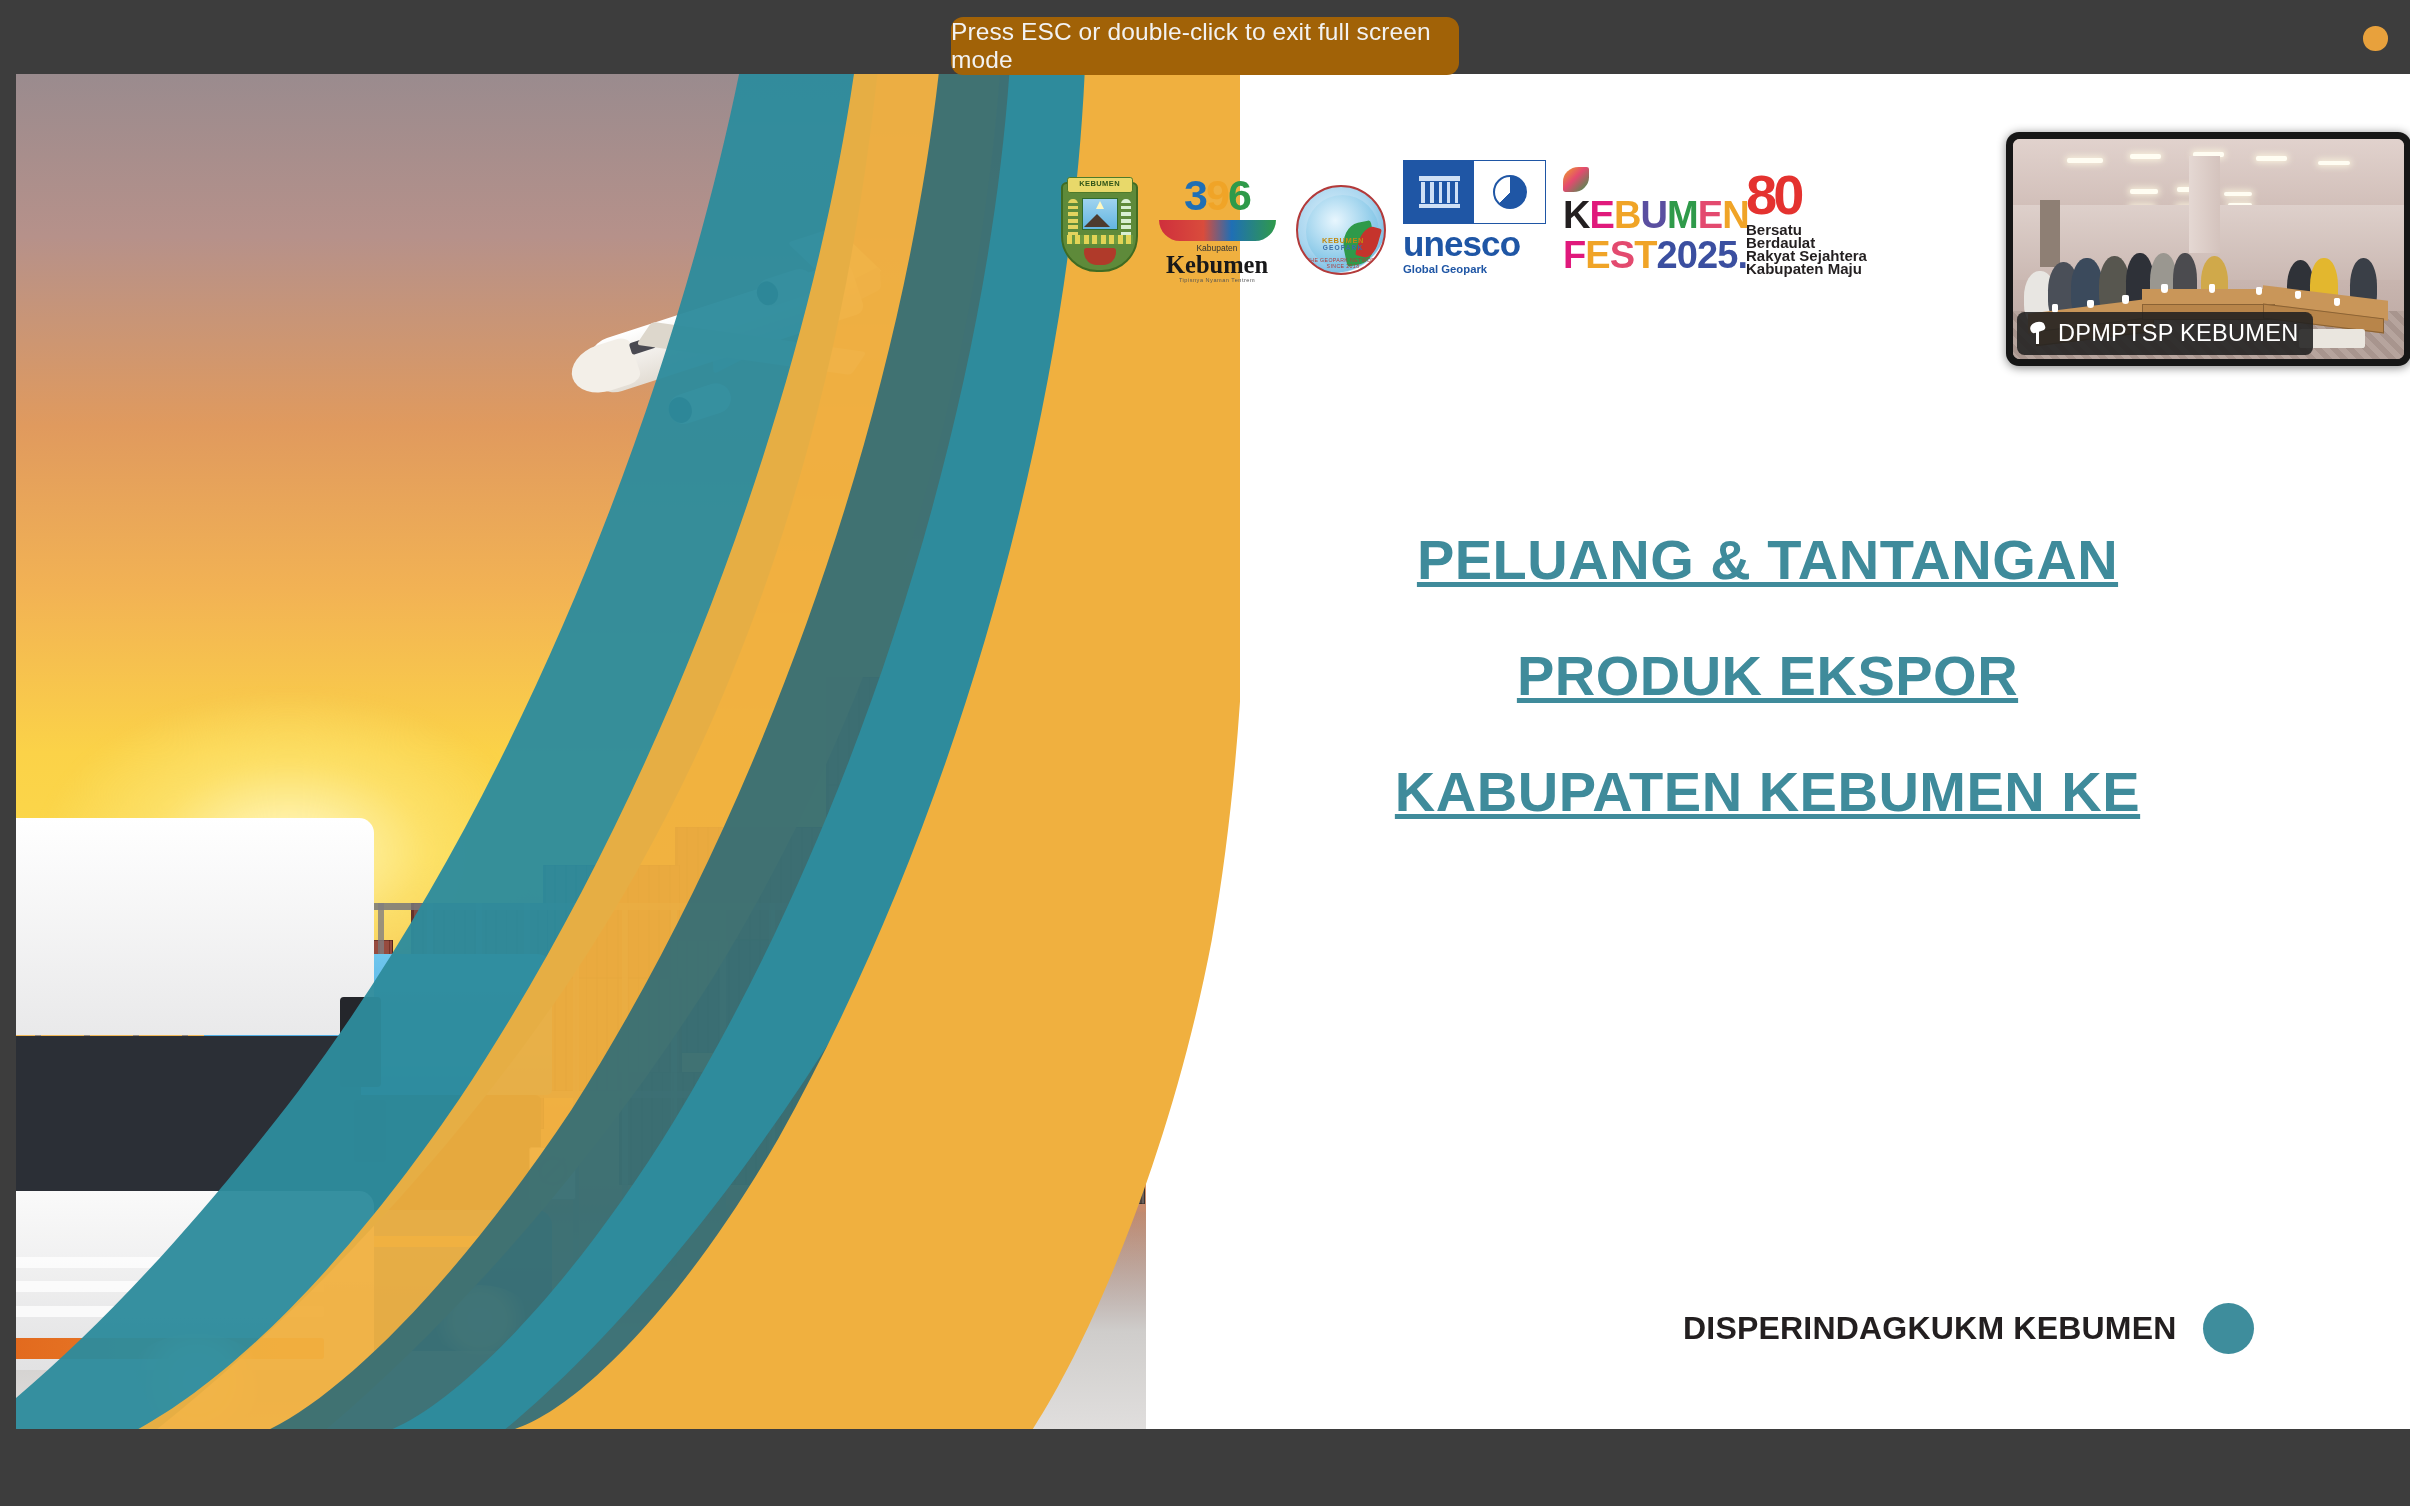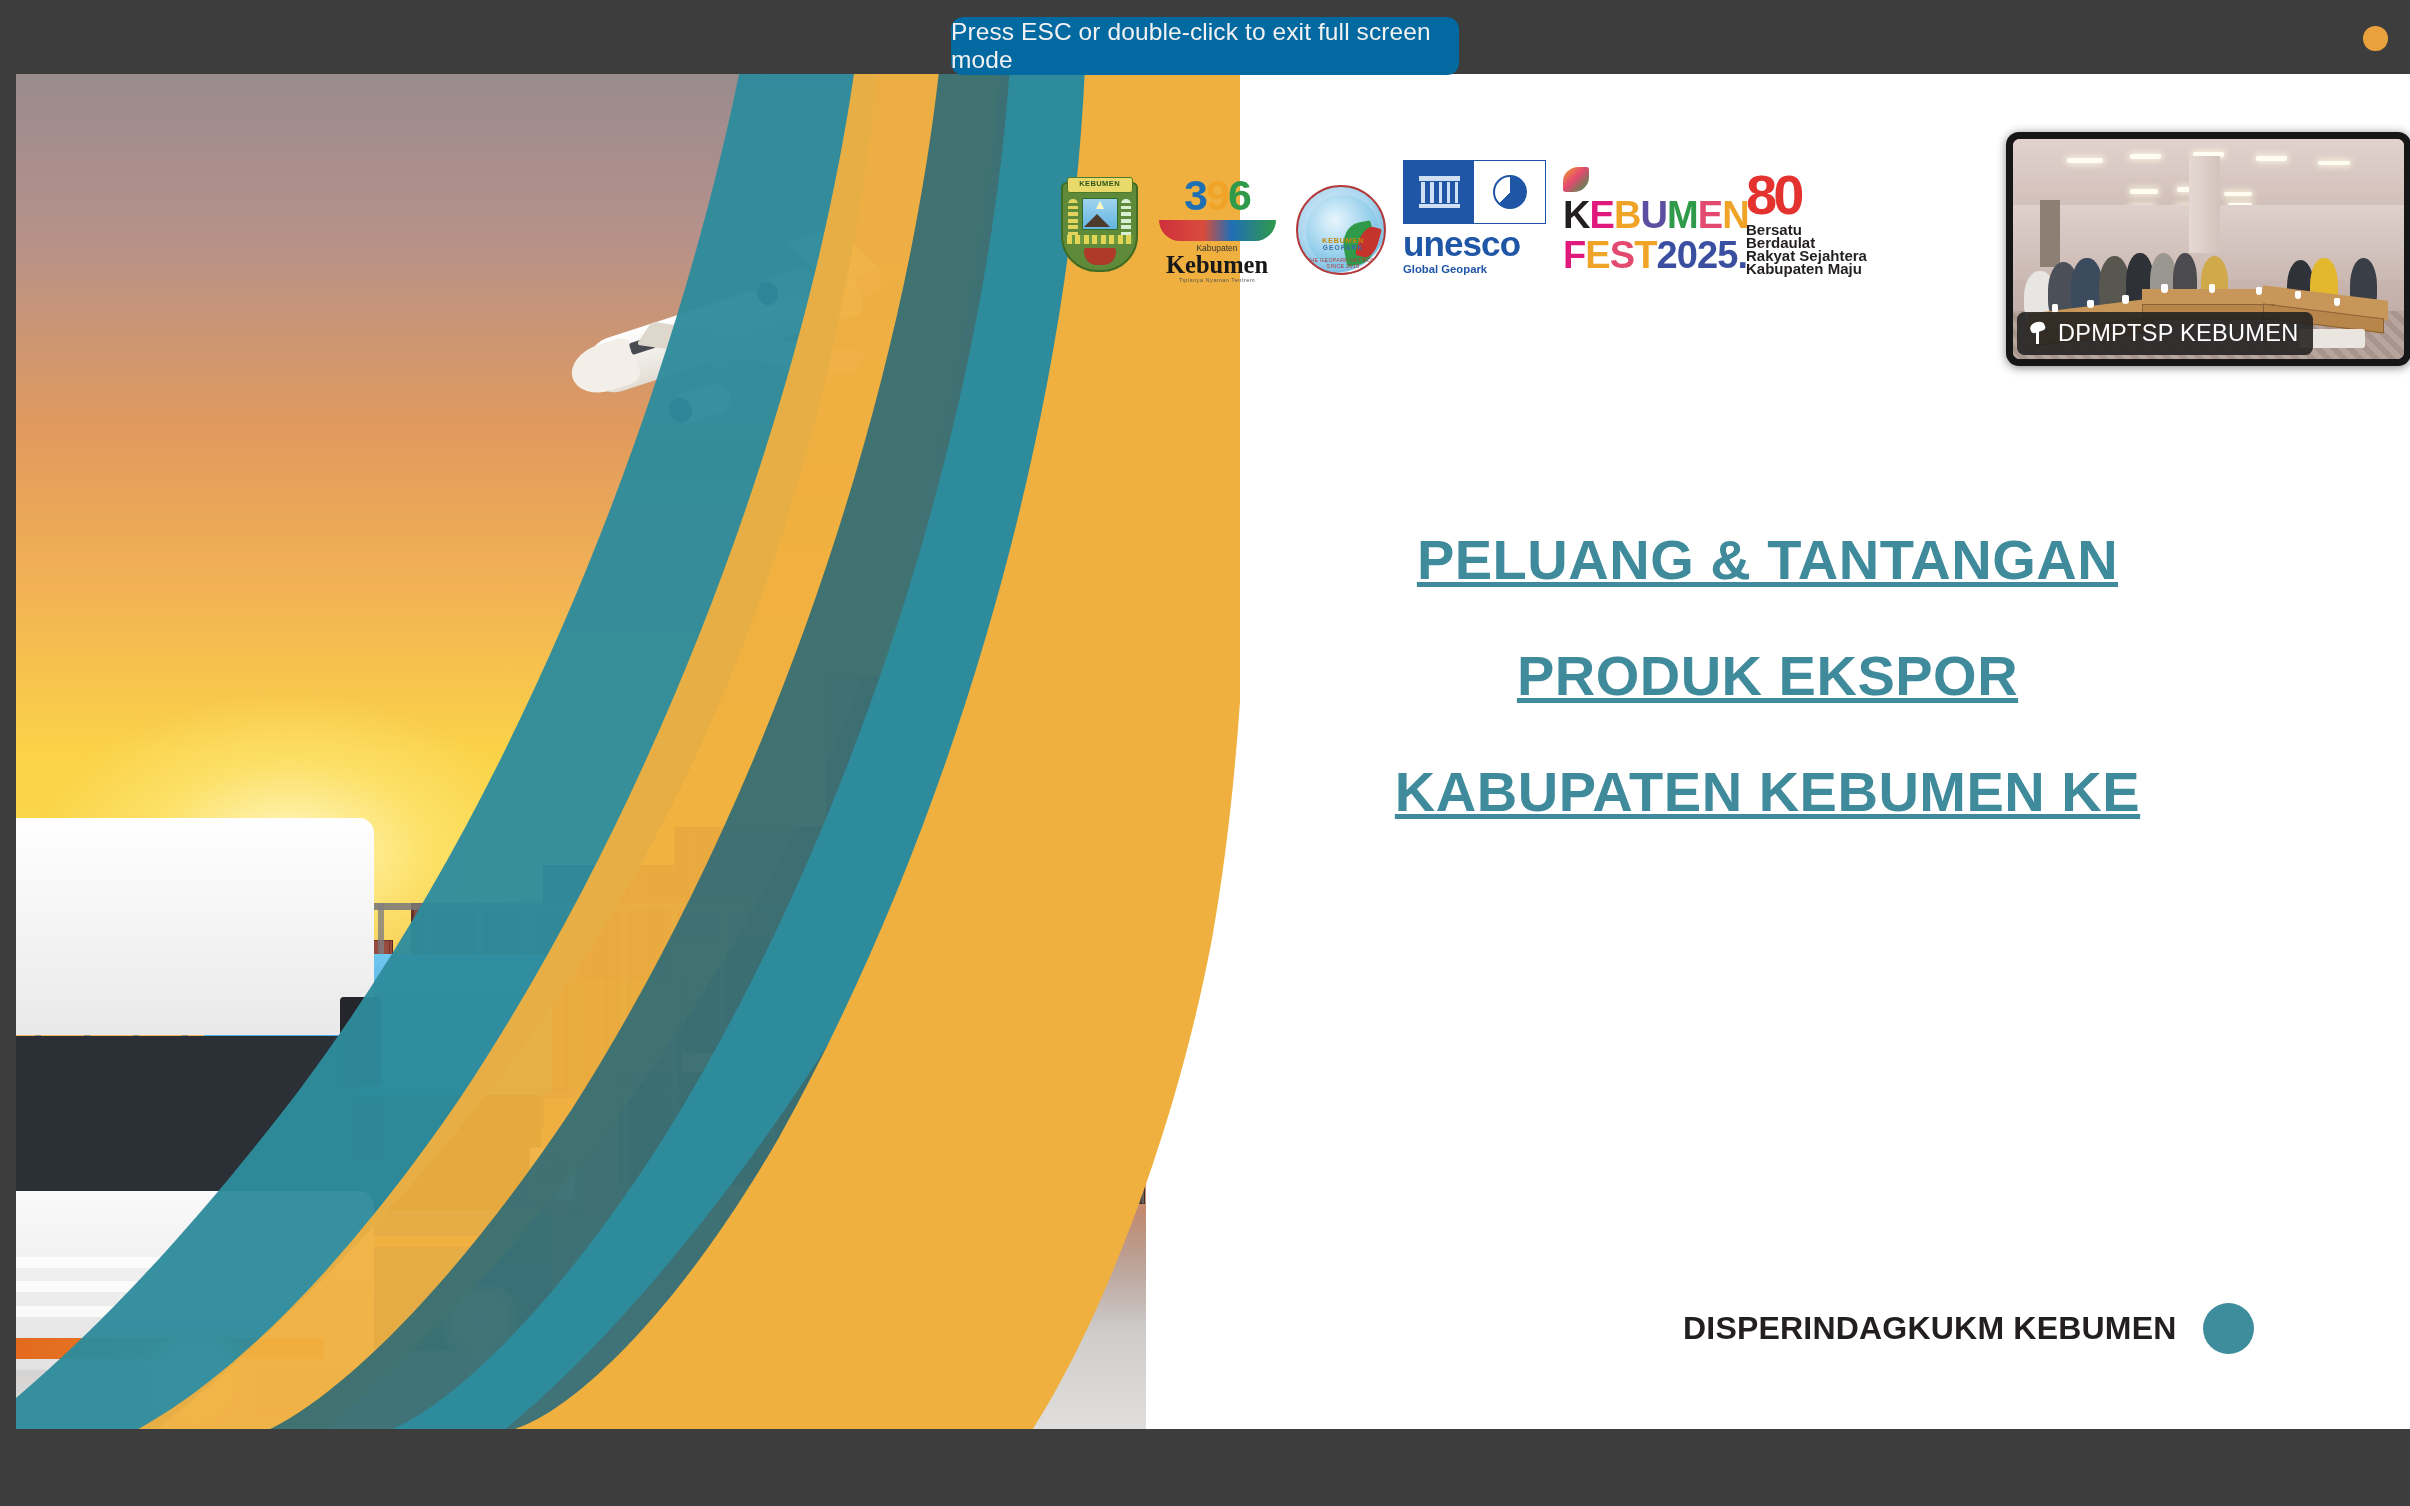--- a/index.html
+++ b/index.html
@@ -10,21 +10,21 @@
   #screen{ position:relative; width:2411px; height:1507px; background:#3d3d3d; }
   .bar{ position:absolute; left:0; width:2411px; background:#3d3d3d; }
   #topbar{ top:0; height:74px; }
   #botbar{ top:1429px; height:77px; }
 
   #corner-dot{ position:absolute; top:26px; right:23.5px; width:24.5px; height:24.5px;
                border-radius:50%; background:#e8a13c; }
 
   
   #toast{ position:absolute; top:17px; left:951px; width:508px; height:58px;
-          background:#0369a1; border-radius:12.2px; display:flex; align-items:center;
+          background:#a16207; border-radius:12.2px; display:flex; align-items:center;
           justify-content:center; z-index:40; }
   #toast span{ color:#f2f2f2; font-size:24.5px; letter-spacing:0.1px; }
 
   
   #slide{ position:absolute; top:74px; left:16px; width:2411px; height:1355px;
           background:#ffffff; overflow:hidden; }
 
   
   #photo{ position:absolute; top:0; left:0; width:1130px; height:1355px; overflow:hidden;
           background:linear-gradient(#9a8b8e 0%, #b6918a 12%, #e09a5e 26%,

